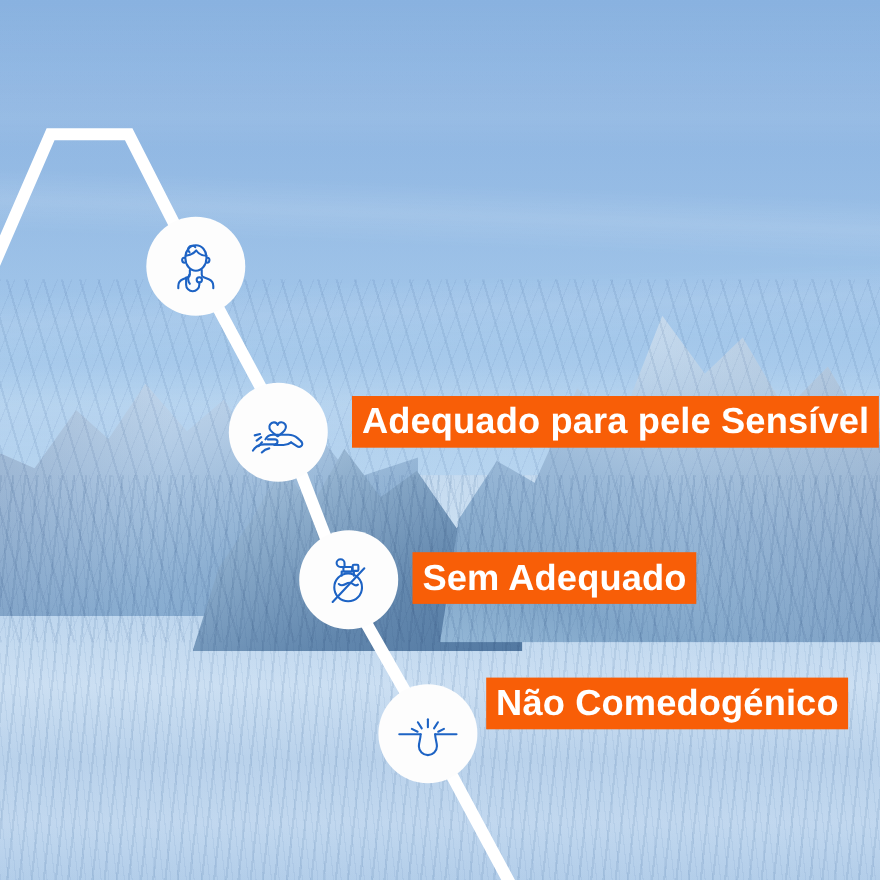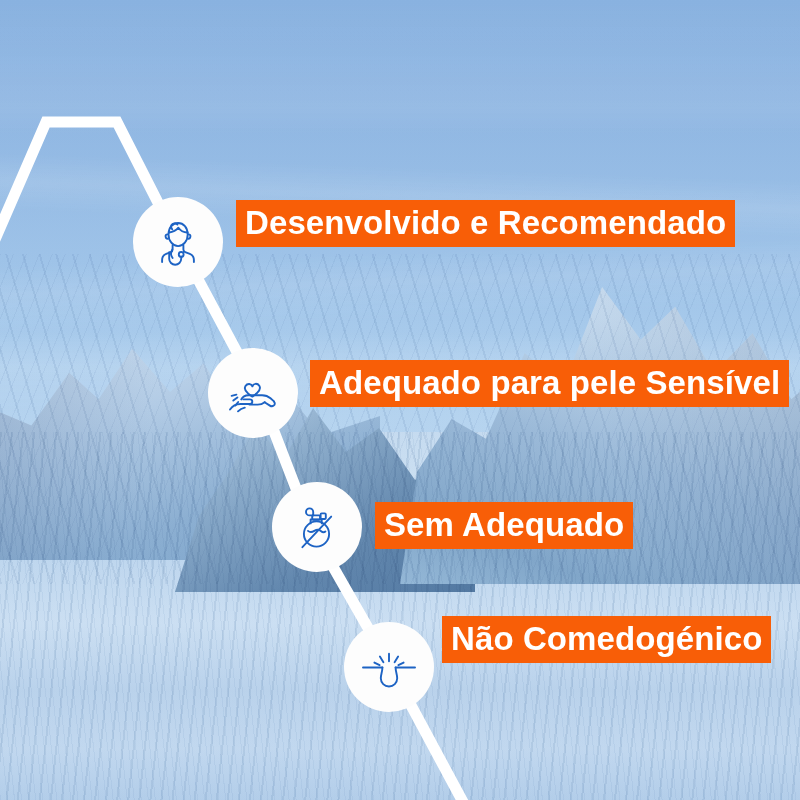--- a/index.html
+++ b/index.html
@@ -196,37 +196,36 @@
         <path d="M19.6 22.4c-1.3-.2-2.2.8-2 2.2.2 1.4 1.2 2.3 2.3 2.2"></path>
         <path d="M40.4 22.4c1.3-.2 2.2.8 2 2.2-.2 1.4-1.2 2.3-2.3 2.2"></path>
         <path d="M24.6 33.4v4.1c0 1.2-.7 2.2-1.8 2.6l-4.6 1.8c-2.5 1-4.1 3.4-4.1 6.1V50"></path>
         <path d="M35.4 33.4v4.1c0 1.2.7 2.2 1.8 2.6l4.6 1.8c2.5 1 4.1 3.4 4.1 6.1V50"></path>
         <path d="M24.2 37.6c-1.5 2.7-1.5 6 .4 8.4"></path>
         <path d="M21.2 40.2v6.6c0 3.3 2.7 6 6 6s6-2.7 6-6v-2.1"></path>
         <circle cx="33.2" cy="42.4" r="2.4"></circle>
       </svg>
     </div>
     <div class="badge-group" style="left:236px; top:200px;">
-      <div class="badge">Desenvolvido e Recomendado</div>
     </div>
   </div>
 
   <div class="feature">
     <div class="icon-circle" style="left:208px; top:348px;">
       <svg width="62" height="62" viewBox="0 0 62 62" fill="none" stroke="#1D63C4" stroke-width="1.9" stroke-linecap="round" stroke-linejoin="round">
         <path d="M37.3 23.8c-1.9-3-6.1-2.4-6.9.6-.9-2.9-5.1-3.4-6.9-.4-1.6 2.7.5 5.7 2.6 7.4 1.7 1.4 3.4 2.6 4.3 3.2.9-.6 2.7-1.8 4.4-3.3 2.1-1.8 4.1-4.8 2.5-7.5z"></path>
         <path d="M11.3 38.6l4.1-3.2M9.6 33.8l4.8-1.2M13.2 43.6l3-3.6"></path>
         <path d="M8 47.6c2.1-3.3 6.1-5.6 10.5-5.6h9.2c1.5 0 2.6-1 2.6-2.3 0-1.3-1.1-2.3-2.6-2.3h-6.4"></path>
         <path d="M19.3 37.4c1.1-2.4 3.9-4.2 7.2-4.2h13.6c3.4 0 6.3 1.2 8.4 3.1l3.5 3.1"></path>
         <path d="M51.9 39.6c1.3 1.2 1.2 3-.2 4-1.2.9-2.6.8-3.8 0l-5.3-3.4"></path>
         <path d="M42.7 40.2c-1.9 1.5-4.4 2.4-7 2.4h-8.4"></path>
         <path d="M22.8 45.6c-2.6.5-5 1.8-6.8 3.7"></path>
       </svg>
     </div>
-    <div class="badge-group" style="left:310px; top:360px;">
+    <div class="badge-group" style="left:320px; top:360px;">
       <div class="badge">Adequado para pele Sensível</div>
     </div>
   </div>
 
   <div class="feature">
     <div class="icon-circle" style="left:272px; top:482px;">
       <svg width="62" height="62" viewBox="0 0 62 62" fill="none" stroke="#1D63C4" stroke-width="1.9" stroke-linecap="round" stroke-linejoin="round">
         <circle cx="30.5" cy="38" r="12.6"></circle>
         <path d="M24.6 27.4v-3.9h11.1v3.9"></path>
         <rect x="26.2" y="19.4" width="7.9" height="4.3" rx="1.2"></rect>

